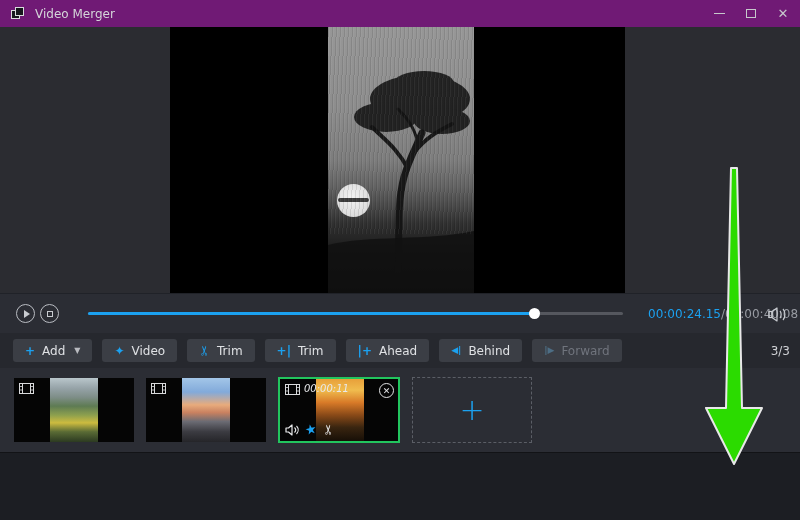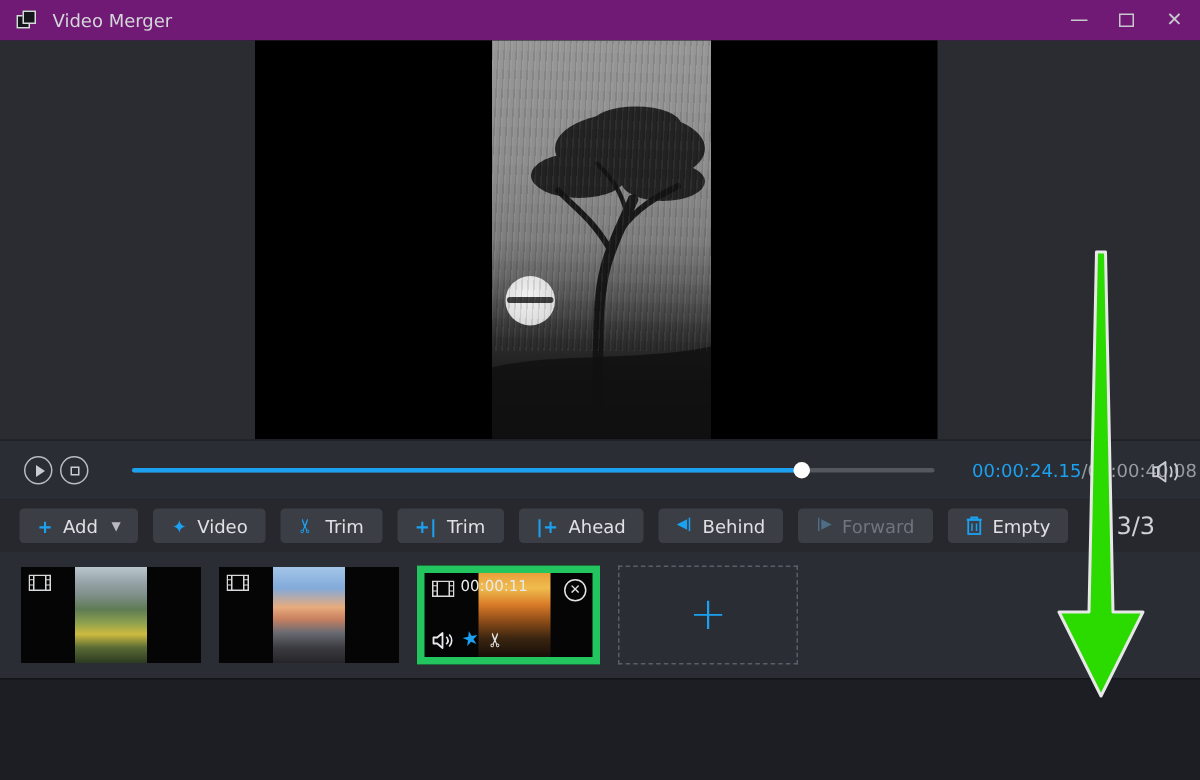--- a/index.html
+++ b/index.html
@@ -53,33 +53,33 @@
   
   .toolbar { position:absolute; left:0; top:333px; width:800px; height:35px; background:#26282e;
              display:flex; align-items:center; }
   .tbtn { height:23px; margin-left:10px; padding:0 12px; background:#3b3e45; border-radius:3px;
           display:flex; align-items:center; gap:7px; color:#dfe1e4; font-size:12px; cursor:pointer; }
   .tbtn:first-child { margin-left:13px; }
   .tico { color:#1ba1f0; font-size:12px; font-weight:bold; line-height:1; }
   .tbtn.disabled { color:#70747d; }
   .tbtn.disabled .tico { color:#4d6e85; }
   .caret { color:#b9bbc0; font-size:8px; margin-left:2px; }
-  .counter { position:absolute; right:30px; color:#cfd1d5; font-size:16px; }
+  .counter { position:absolute; right:10px; color:#cfd1d5; font-size:12px; }
 
   
   .clips { position:absolute; left:0; top:368px; width:800px; height:84px; background:#2b2d34;
            display:flex; align-items:center; }
   .clip { position:relative; width:120px; height:64px; background:#050505; margin-left:12px; cursor:pointer; flex:none; }
   .clip:first-child { margin-left:14px; }
   .clip-img { position:absolute; left:36px; top:0; width:48px; height:100%; }
   .img1 { background:linear-gradient(180deg,#b9c6cb 0%,#96a3a8 16%,#7e8e88 30%,#5e7b53 44%,#8da04e 58%,#cdbb3f 70%,#5a6b35 84%,#2c3a21 100%); }
   .img2 { background:linear-gradient(180deg,#a3c6e8 0%,#82aada 22%,#e8ab7c 42%,#c98160 54%,#6b6b73 68%,#3b3b41 84%,#252529 100%); }
   .img3 { background:linear-gradient(180deg,#e8a03a 0%,#f0bc4e 18%,#d87a28 38%,#8a4a18 58%,#3a2510 78%,#170f07 100%); }
   .film-ico { position:absolute; left:5px; top:5px; }
-  .clip.selected { border:5px solid #22c55e; width:122px; height:66px; }
+  .clip.selected { border:2px solid #22c55e; width:122px; height:66px;font-style:italic; }
   .clip-dur { position:absolute; left:24px; top:4px; color:#e8e9eb; font-size:10px; }
   .clip-close { position:absolute; right:4px; top:4px; width:15px; height:15px; border:1.4px solid #e3e4e6;
                 border-radius:50%; color:#e3e4e6; font-size:9px; display:flex; align-items:center; justify-content:center; cursor:pointer; }
   .clip-tools { position:absolute; left:5px; bottom:4px; display:flex; align-items:center; gap:6px; }
   .star-ico { color:#1ba1f0; font-size:13px; transform:rotate(-12deg); display:inline-block; }
   .scis-ico { color:#e8e9eb; font-size:13px; transform:rotate(-90deg); display:inline-block; }
   .clip-add { position:relative; width:120px; height:66px; margin-left:12px; border:1px dashed #5b5e66;
               display:flex; align-items:center; justify-content:center; cursor:pointer; flex:none; }
   .plus-big { color:#1ba1f0; font-size:30px; font-weight:300; line-height:1; }
 
@@ -180,28 +180,20 @@
     <span>Ahead</span>
   </div>
   <div class="tbtn">
     <span class="tico" style="font-size:9px">◀|</span>
     <span>Behind</span>
   </div>
   <div class="tbtn disabled">
     <span class="tico" style="font-size:9px">|▶</span>
     <span>Forward</span>
   </div>
-  <div class="tbtn">
-    <svg width="11" height="13" viewBox="0 0 11 13">
-      <path d="M0.5 2.5 H10.5 M3.5 2.5 V1 H7.5 V2.5" fill="none" stroke="#1ba1f0" stroke-width="1.2"></path>
-      <rect x="1.5" y="2.5" width="8" height="9.5" fill="none" stroke="#1ba1f0" stroke-width="1.2"></rect>
-      <path d="M4 5 V10 M7 5 V10" stroke="#1ba1f0" stroke-width="1"></path>
-    </svg>
-    <span>Empty</span>
-  </div>
   <span class="counter">3/3</span>
 </div>
 
 <div class="clips">
   <div class="clip">
     <div class="clip-img img1"></div>
     <svg class="film-ico" width="15" height="11" viewBox="0 0 15 11">
       <rect x="0.5" y="0.5" width="14" height="10" fill="none" stroke="#d9dadc" stroke-width="1"></rect>
       <path d="M3.5 0.5 V10.5 M11.5 0.5 V10.5" stroke="#d9dadc" stroke-width="1"></path>
       <path d="M0.5 3.5 H3.5 M0.5 7 H3.5 M11.5 3.5 H14.5 M11.5 7 H14.5" stroke="#d9dadc" stroke-width="0.8"></path>

